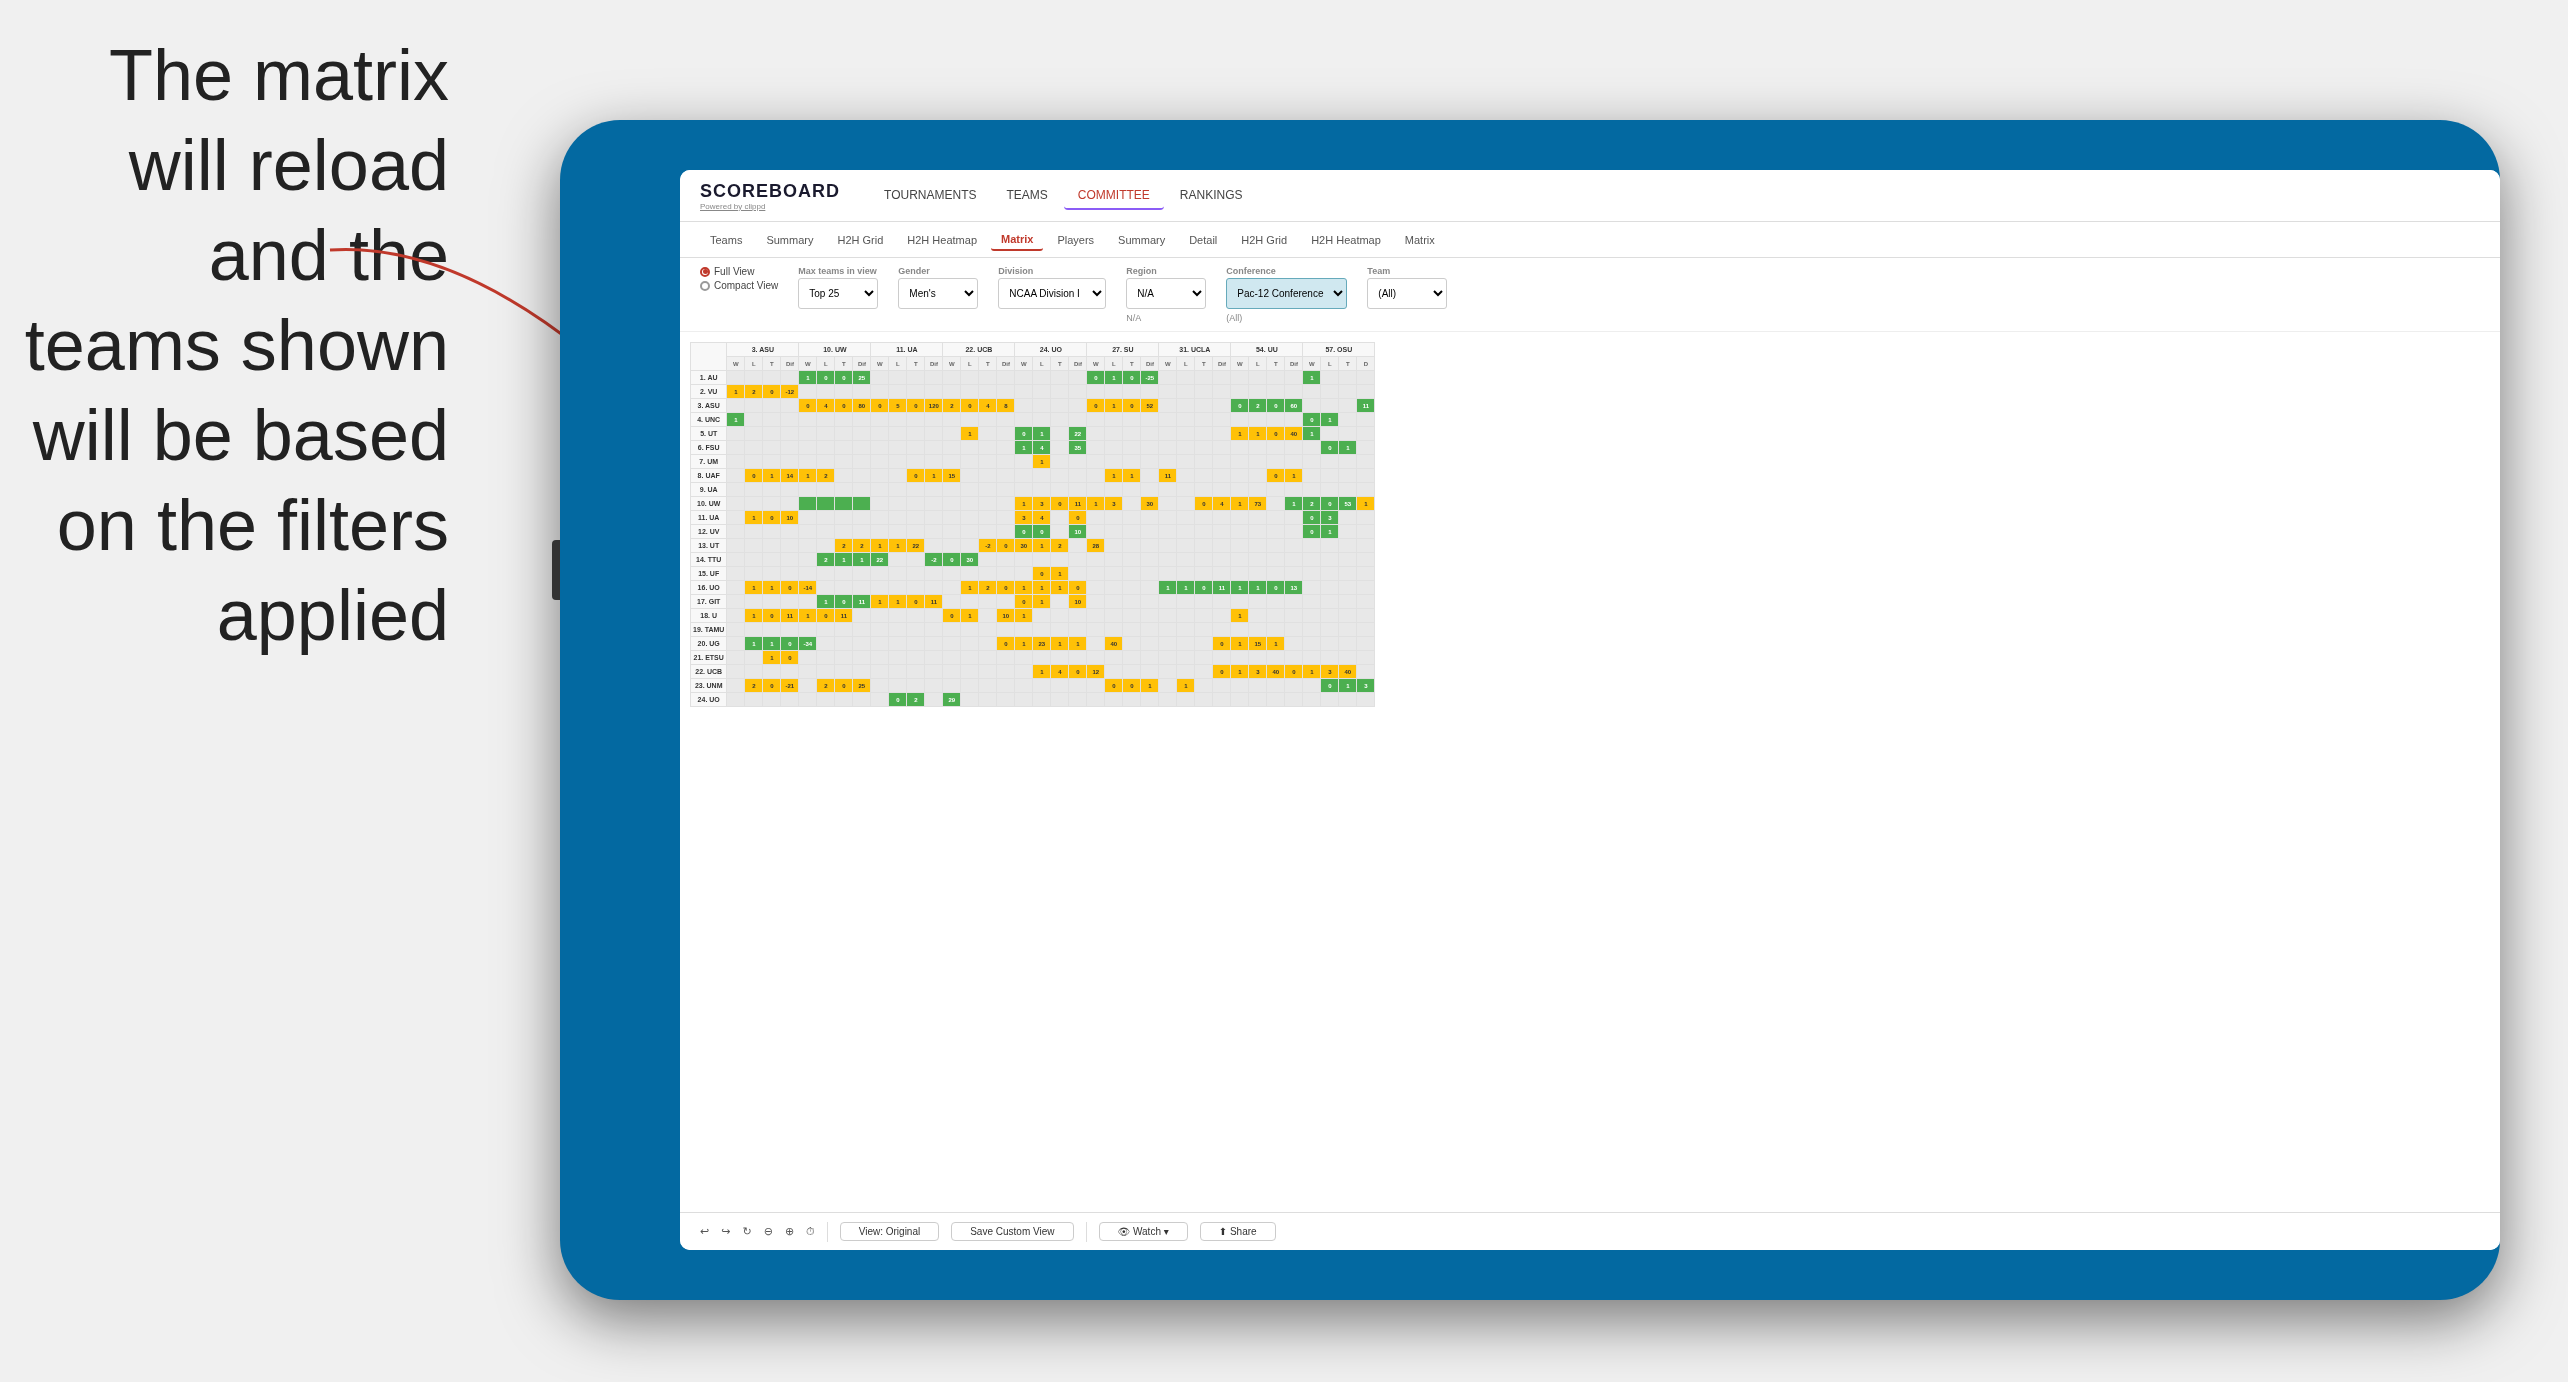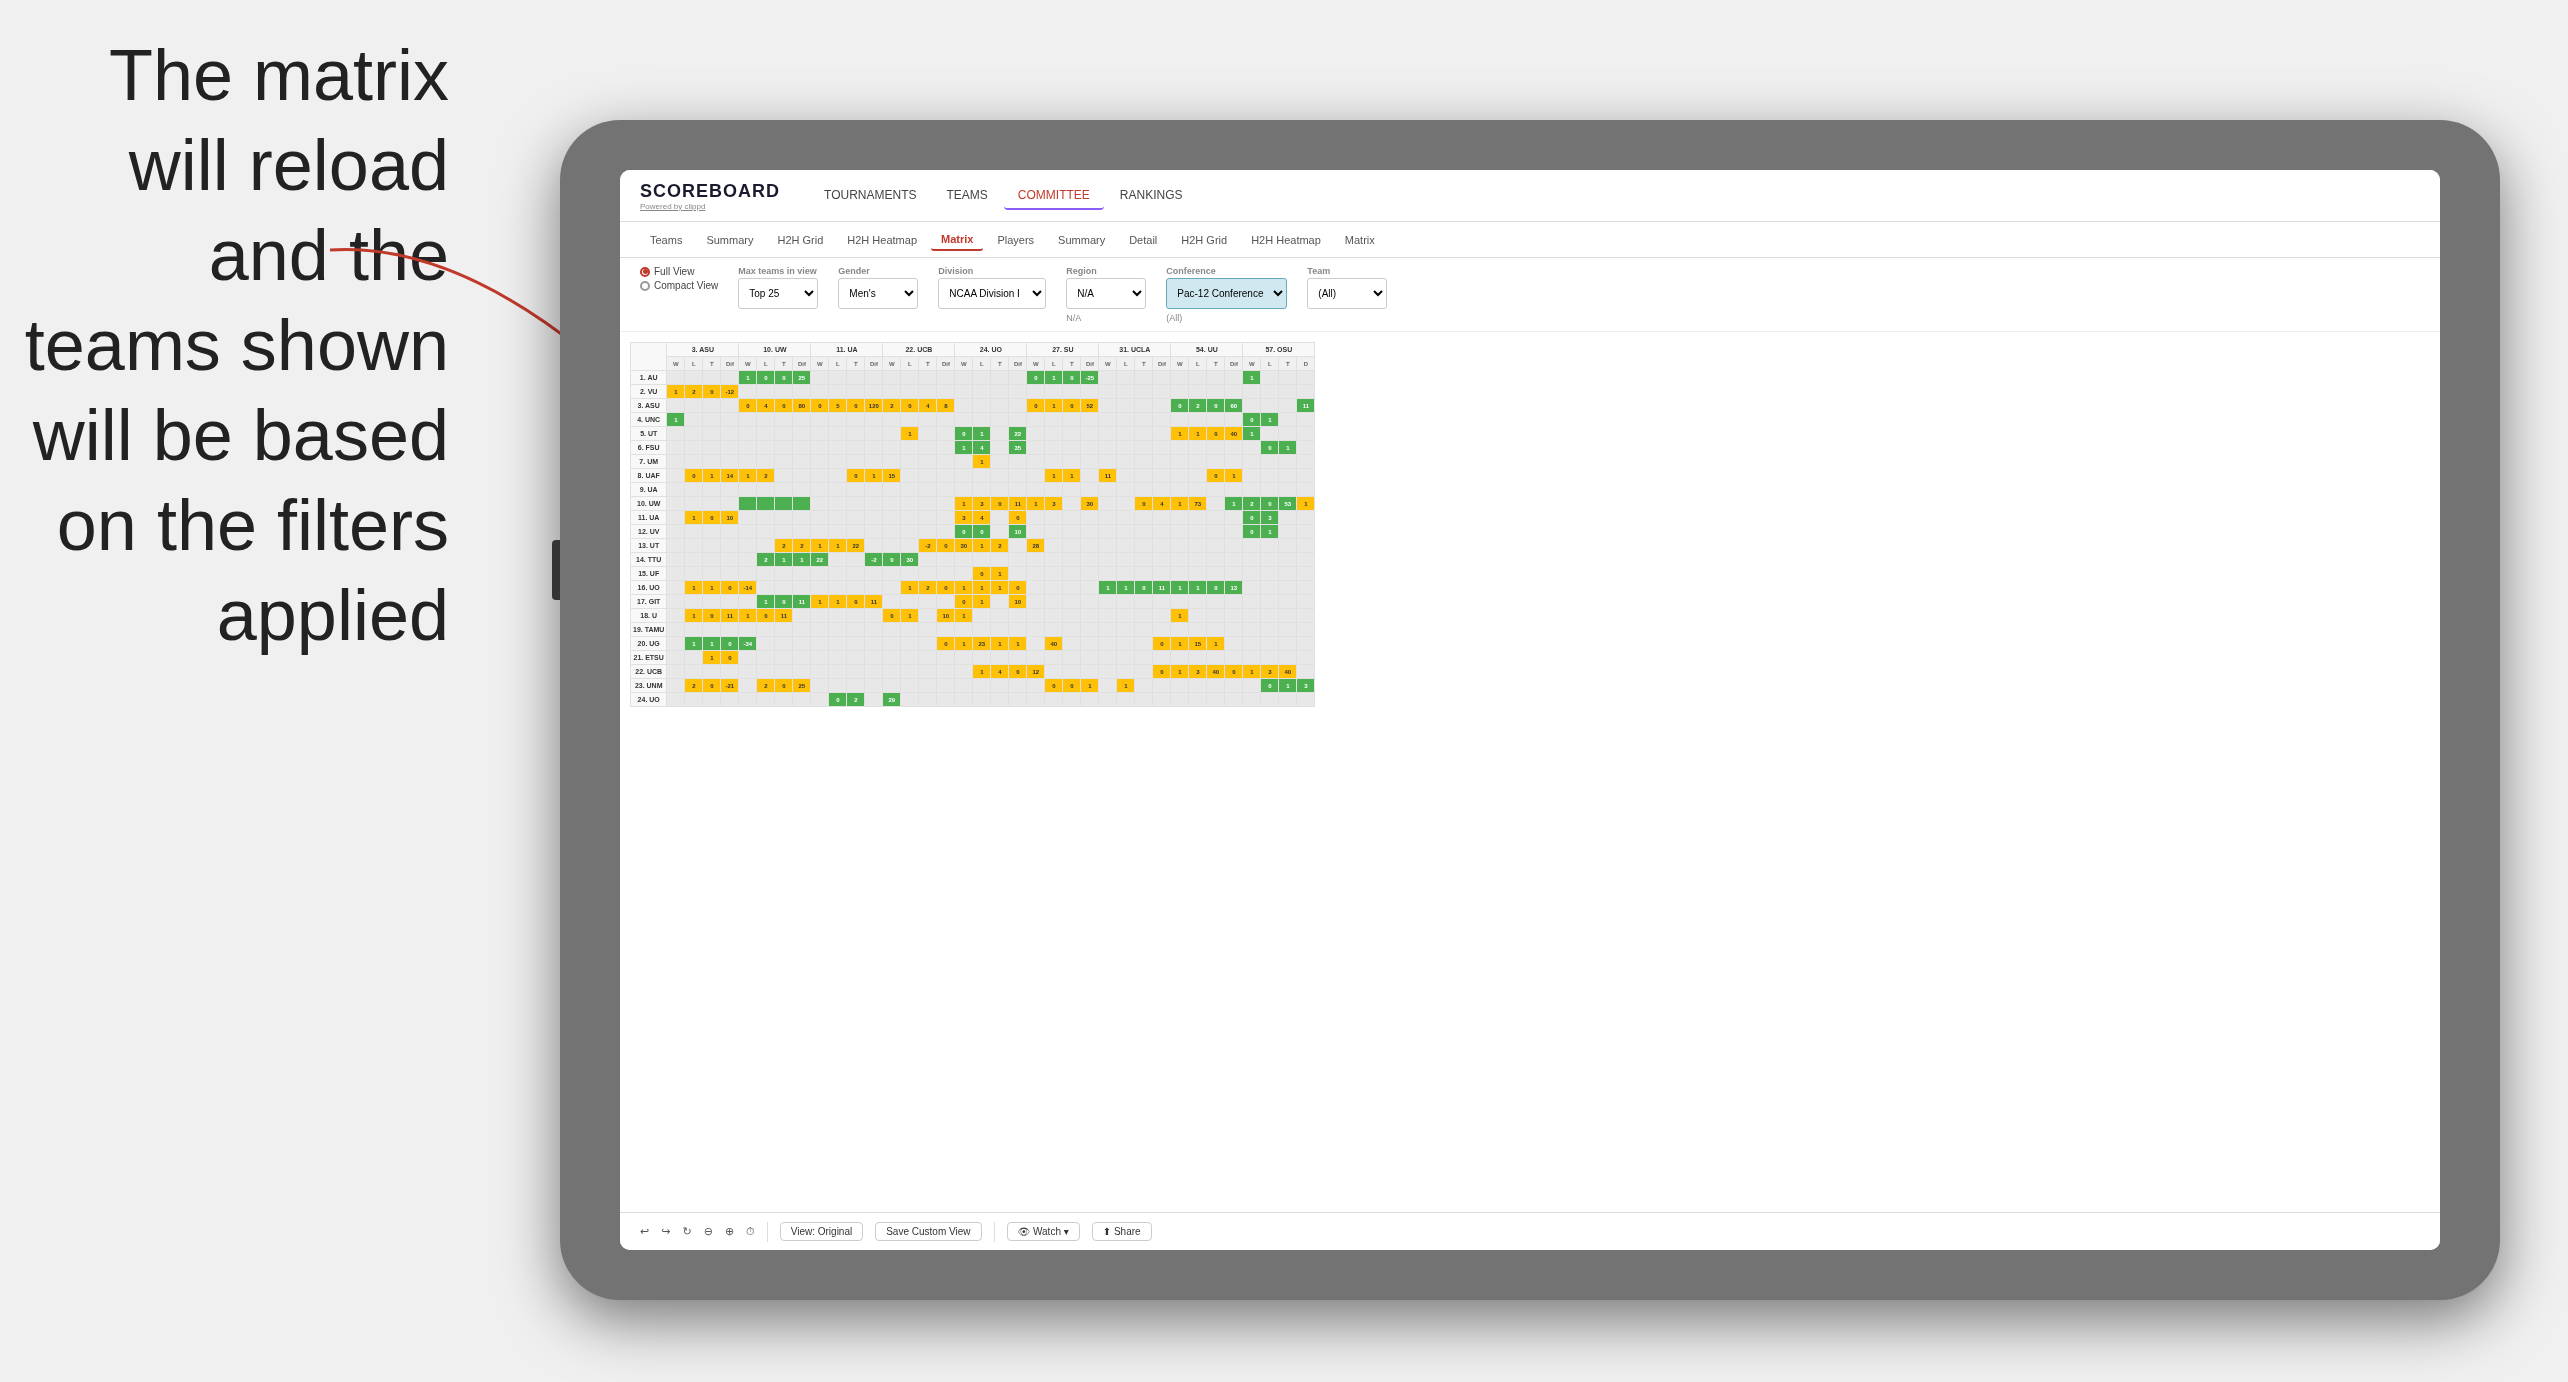--- a/index.html
+++ b/index.html
@@ -39,26 +39,26 @@
       height: 100%;
     }
 
     
     .tablet-frame {
       position: absolute;
       top: 120px;
       left: 560px;
       width: 1940px;
       height: 1180px;
-      background: #737373;
+      background: #0369a1;
       border-radius: 60px;
       box-shadow: 0 20px 60px rgba(0,0,0,0.5);
       display: flex;
       align-items: center;
-      justify-content: center;
+      justify-content: flex-end;
     }
     .tablet-screen {
       width: 1820px;
       height: 1080px;
       background: white;
       border-radius: 10px;
       overflow: hidden;
       display: flex;
       flex-direction: column;
     }
@@ -267,21 +267,21 @@
     }
     .toolbar-separator {
       width: 1px;
       height: 20px;
       background: #ddd;
     }
     .toolbar-btn-primary {
       background: white;
       border: 1px solid #ccc;
       border-radius: 4px;
-      padding: 3px 10px;
+      padding: 3px 18px;
       font-size: 10px;
       cursor: pointer;
       color: #333;
     }
 
     
     .matrix-area::-webkit-scrollbar { height: 6px; width: 6px; }
     .matrix-area::-webkit-scrollbar-track { background: #f0f0f0; }
     .matrix-area::-webkit-scrollbar-thumb { background: #ccc; border-radius: 3px; }
   </style>

